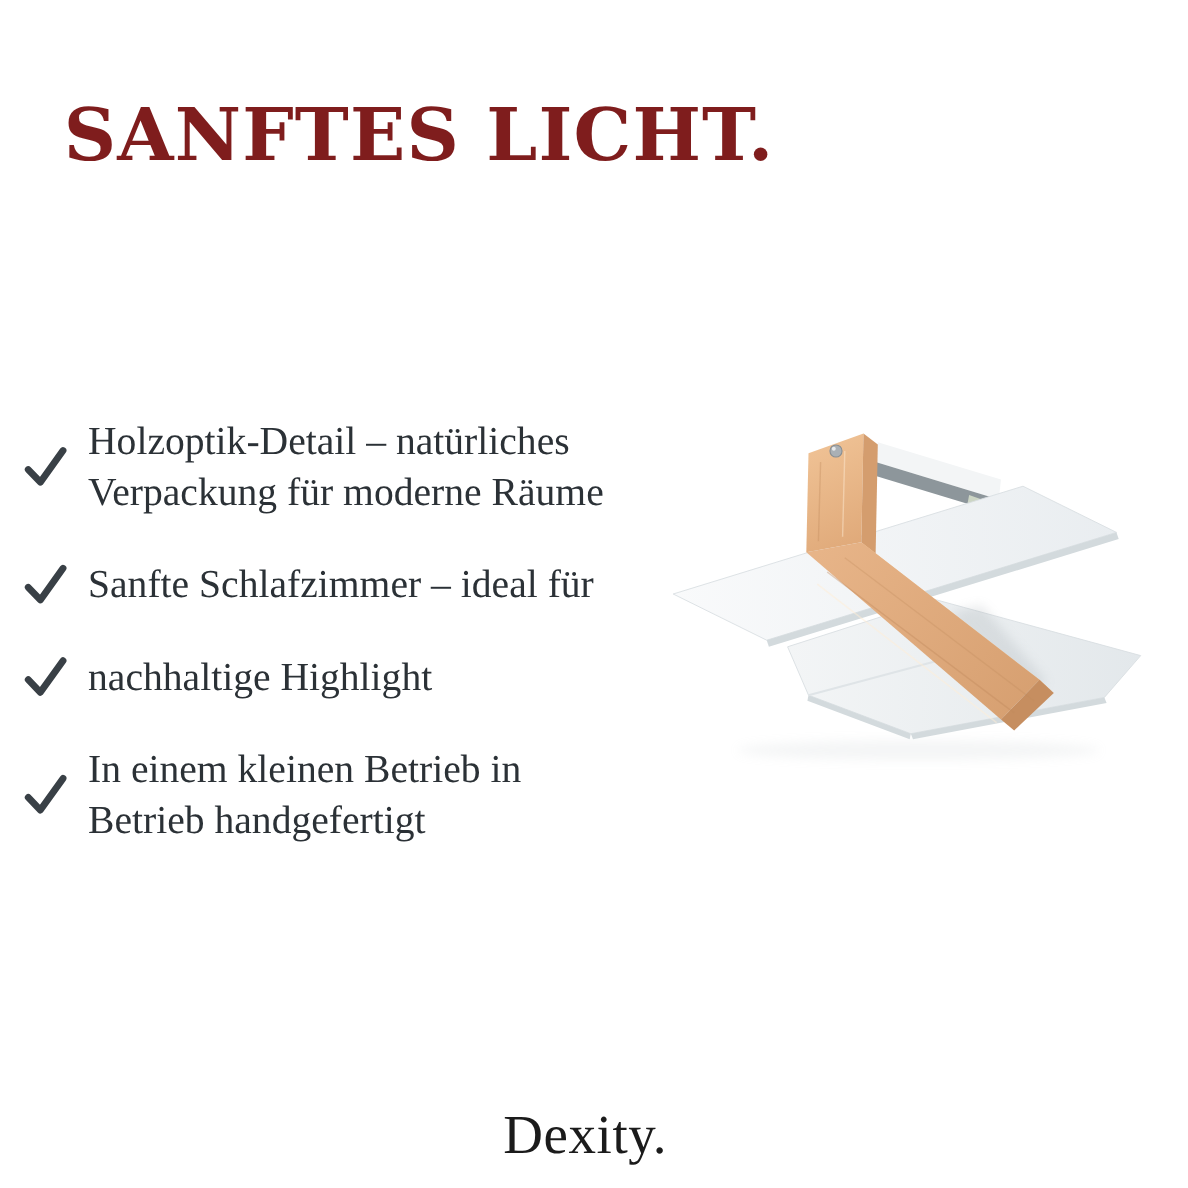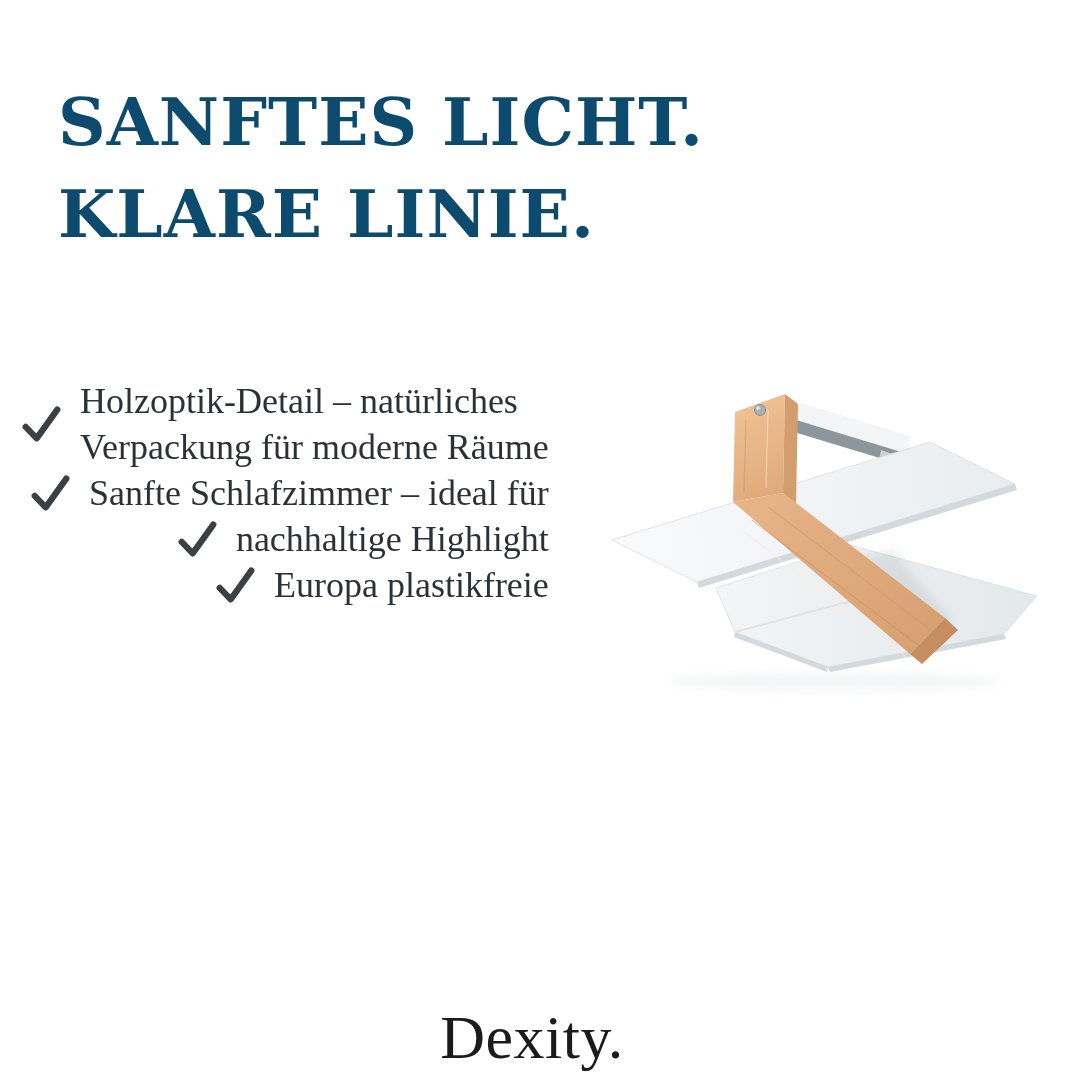--- a/index.html
+++ b/index.html
@@ -14,31 +14,31 @@
 
   
   .headline {
     position: absolute;
     left: 58px; top: 76px;
     font-family: "DejaVu Serif", serif;
     font-weight: 700;
     font-size: 66px;
     line-height: 92px;
     letter-spacing: 1px;
-    color: #0c4a6e;
+    color: #7f1d1d;
     white-space: nowrap;
   }
 
   
   .bullets {
     position: absolute;
     left: 18px; top: 378px;
     display: flex;
     flex-direction: column;
-    align-items: flex-end;
+    gap: 38px;
   }
   .bullet {
     display: flex;
     align-items: center;
     gap: 16px;
   }
   .check {
     width: 46px; height: 46px;
     flex: 0 0 46px;
   }
@@ -55,33 +55,32 @@
     left: 600px; top: 380px;
     width: 480px; height: 330px;
   }
 
   
   .brand {
     position: absolute;
     left: 0; right: 16px;
     top: 1002px;
     text-align: center;
-    font-size: 62px;
+    font-size: 50px;
     letter-spacing: 0.5px;
     color: #1b1b1b;
   }
 </style>
 </head>
 <body>
 
 <div class="canvas">
 
   <div class="headline">
     <div>SANFTES LICHT.</div>
-    <div>KLARE LINIE.</div>
   </div>
 
   <div class="bullets">
 
     <div class="bullet">
       <svg class="check" viewBox="0 0 48 48">
         <path d="M8 27 L19.5 39 L41 9" fill="none" stroke-width="6.5" stroke-linecap="round" stroke-linejoin="round" stroke="#394046"></path>
       </svg>
       <div class="bullet-text">
         <div>Holzoptik-Detail – natürliches</div>
@@ -105,21 +104,22 @@
       <div class="bullet-text">
         <div>nachhaltige Highlight</div>
       </div>
     </div>
 
     <div class="bullet">
       <svg class="check" viewBox="0 0 48 48">
         <path d="M8 27 L19.5 39 L41 9" fill="none" stroke-width="6.5" stroke-linecap="round" stroke-linejoin="round" stroke="#394046"></path>
       </svg>
       <div class="bullet-text">
-        <div>Europa plastikfreie</div>
+        <div>In einem kleinen Betrieb in</div>
+        <div>Betrieb handgefertigt</div>
       </div>
     </div>
 
   </div>
 
   <div class="product">
     <svg width="480" height="330" viewBox="0 0 480 330">
       <defs>
         <linearGradient id="gradTopSheet" gradientUnits="userSpaceOnUse" x1="12" y1="130" x2="415" y2="100">
           <stop offset="0" stop-color="#f9fafb"></stop>

